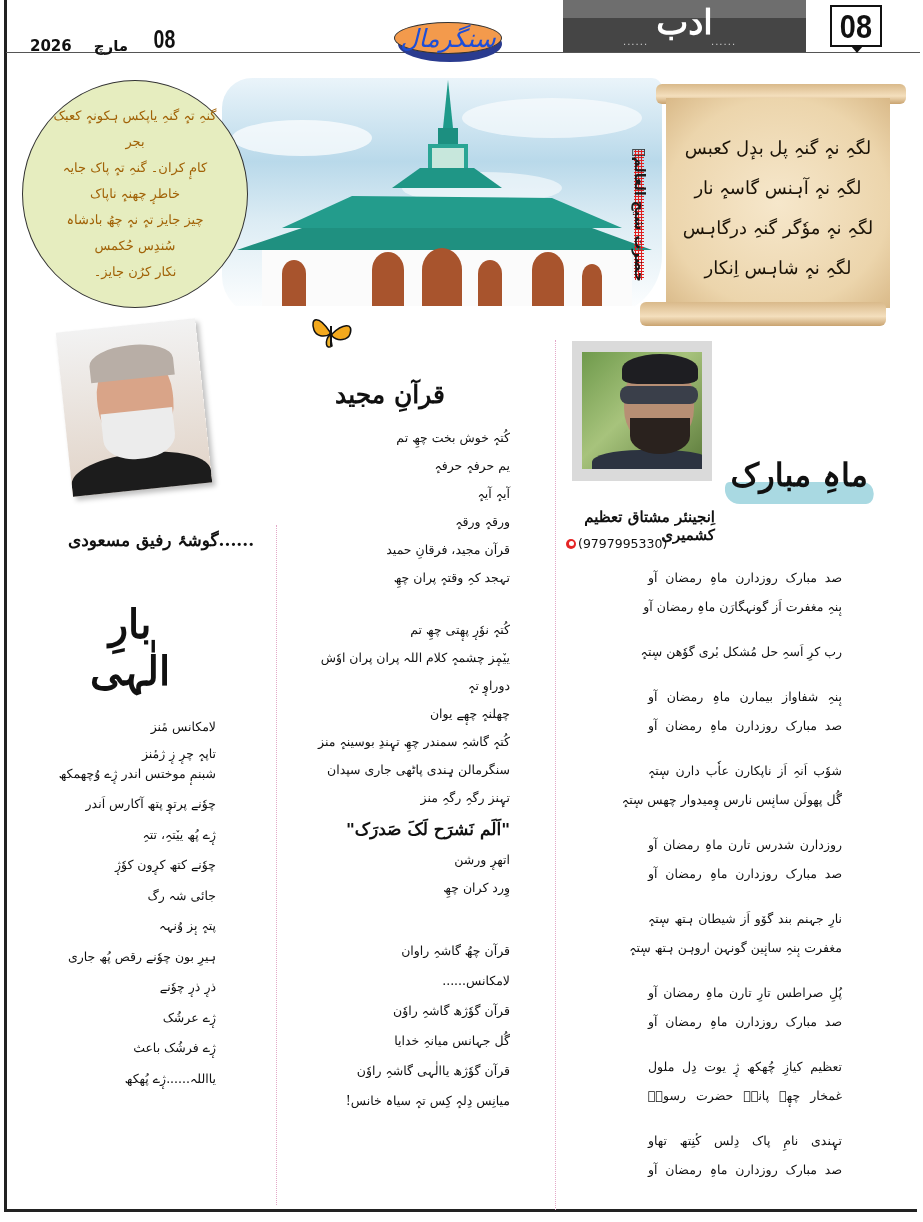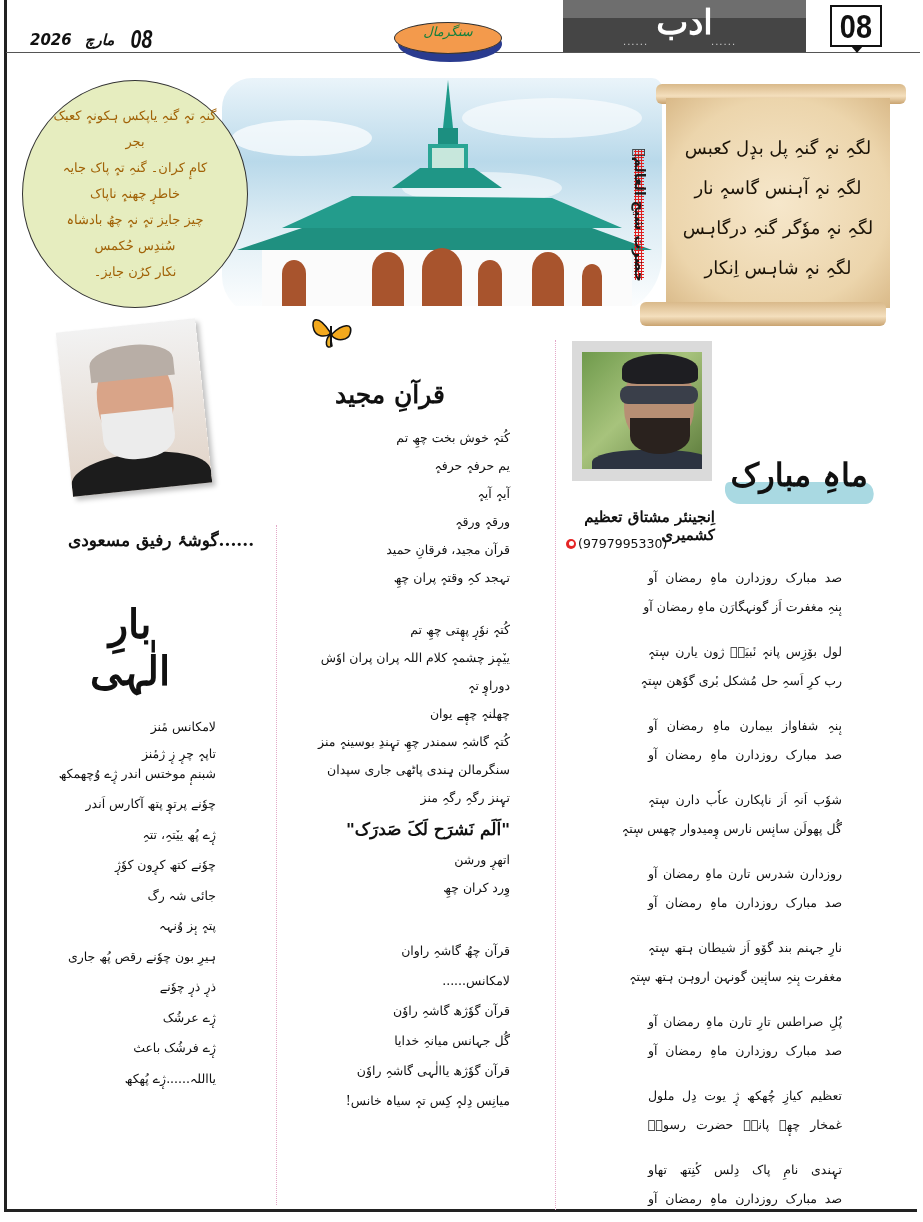--- a/index.html
+++ b/index.html
@@ -3,29 +3,29 @@
 <meta charset="utf-8">
 <style>
   * { box-sizing: border-box; margin: 0; padding: 0; }
   html, body { width: 923px; height: 1222px; background: #ffffff; overflow: hidden; }
   body { position: relative; font-family: "DejaVu Sans", sans-serif; color: #111; }
 
   .page-border-left { position: absolute; left: 4px; top: 0; width: 3px; height: 1212px; background: #222; }
   .page-border-bottom { position: absolute; left: 4px; top: 1209px; width: 913px; height: 3px; background: #222; }
   .header-rule { position: absolute; left: 6px; top: 52px; width: 914px; height: 1px; background: #555; }
 
-  .date { position: absolute; left: 30px; top: 24px; display: flex; align-items: center; gap: 13px; direction: ltr; font-style: italic; }
+  .date { position: absolute; left: 30px; top: 24px; display: flex; align-items: flex-end; gap: 22px; direction: ltr; }
   .date .year { font-family: "DejaVu Sans", sans-serif; font-weight: bold; font-size: 15px; }
   .date .month { font-family: "DejaVu Sans", sans-serif; font-weight: bold; font-size: 15px; }
   .date .day { font-family: "Liberation Sans", sans-serif; font-weight: bold; font-size: 26px; transform: scaleX(0.75); display: inline-block; }
 
   .logo { position: absolute; left: 394px; top: 18px; width: 112px; height: 44px; }
   .logo .ell-blue { position: absolute; left: 4px; top: 8px; width: 104px; height: 36px; border-radius: 50%; background: #2a3b8f; }
   .logo .ell-orange { position: absolute; left: 0; top: 4px; width: 108px; height: 32px; border-radius: 50%; background: #f39a4c; border: 1px solid #333; }
-  .logo .logo-text { position: absolute; left: 0; top: 6px; width: 108px; text-align: center; color: #15803d; font-size: 13px; font-family: "DejaVu Serif", serif; font-style: italic; direction: rtl; }
+  .logo .logo-text { position: absolute; left: 0; top: 6px; width: 108px; text-align: center; color: #1d4ed8; font-size: 25px; font-family: "DejaVu Serif", serif; font-style: italic; direction: rtl; }
 
   .section-band { position: absolute; left: 563px; top: 0; width: 243px; height: 52px; }
   .section-band .top { height: 18px; background: #6e6e6e; }
   .section-band .bottom { height: 34px; background: #454545; }
   .section-band .label { position: absolute; left: 0; top: 2px; width: 100%; text-align: center; color: #fff; font-family: "DejaVu Serif", serif; font-size: 34px; font-weight: bold; direction: rtl; }
   .section-band .dots-l, .section-band .dots-r { position: absolute; top: 36px; color: #ccc; font-size: 10px; letter-spacing: 1px; }
   .section-band .dots-l { left: 60px; } .section-band .dots-r { left: 148px; }
 
   .page-num { position: absolute; left: 830px; top: 5px; width: 52px; height: 42px; border: 2px solid #111; background: #fff; display: flex; align-items: center; justify-content: center; }
   .page-num span { font-family: "Liberation Sans", sans-serif; font-weight: bold; font-size: 34px; transform: scaleX(0.85); display: inline-block; }
@@ -253,21 +253,20 @@
 <div class="phone">
   <span class="icon"></span>
   <span class="num">(9797995330)</span>
 </div>
 <div class="poem-right">
     <div class="stanza">
       <div class="line">صد مبارک روزدارن ماہِ رمضان آو</div>
       <div class="line">بٕنہِ مغفرت اَز گونہگارَن ماہِ رمضان آو</div>
     </div>
     <div class="stanza">
-      <div class="line">لول بوٚزِس پانہٕ نٔبیَنؐ ژون یارن سٕتہٕ</div>
       <div class="line">رب کرِ اَسہِ حل مُشکل بٔری گوٗھن سٕتہٕ</div>
     </div>
     <div class="stanza">
       <div class="line">بٕنہِ شفاواز بیمارن ماہِ رمضان آو</div>
       <div class="line">صد مبارک روزدارن ماہِ رمضان آو</div>
     </div>
     <div class="stanza">
       <div class="line">شوٗب اَنہِ اَز ناپکارن عاٗب دارن سٕتہٕ</div>
       <div class="line">گُل پھولَن سانٕس نارس وٕمیدوار چھس سٕتہٕ</div>
     </div>

